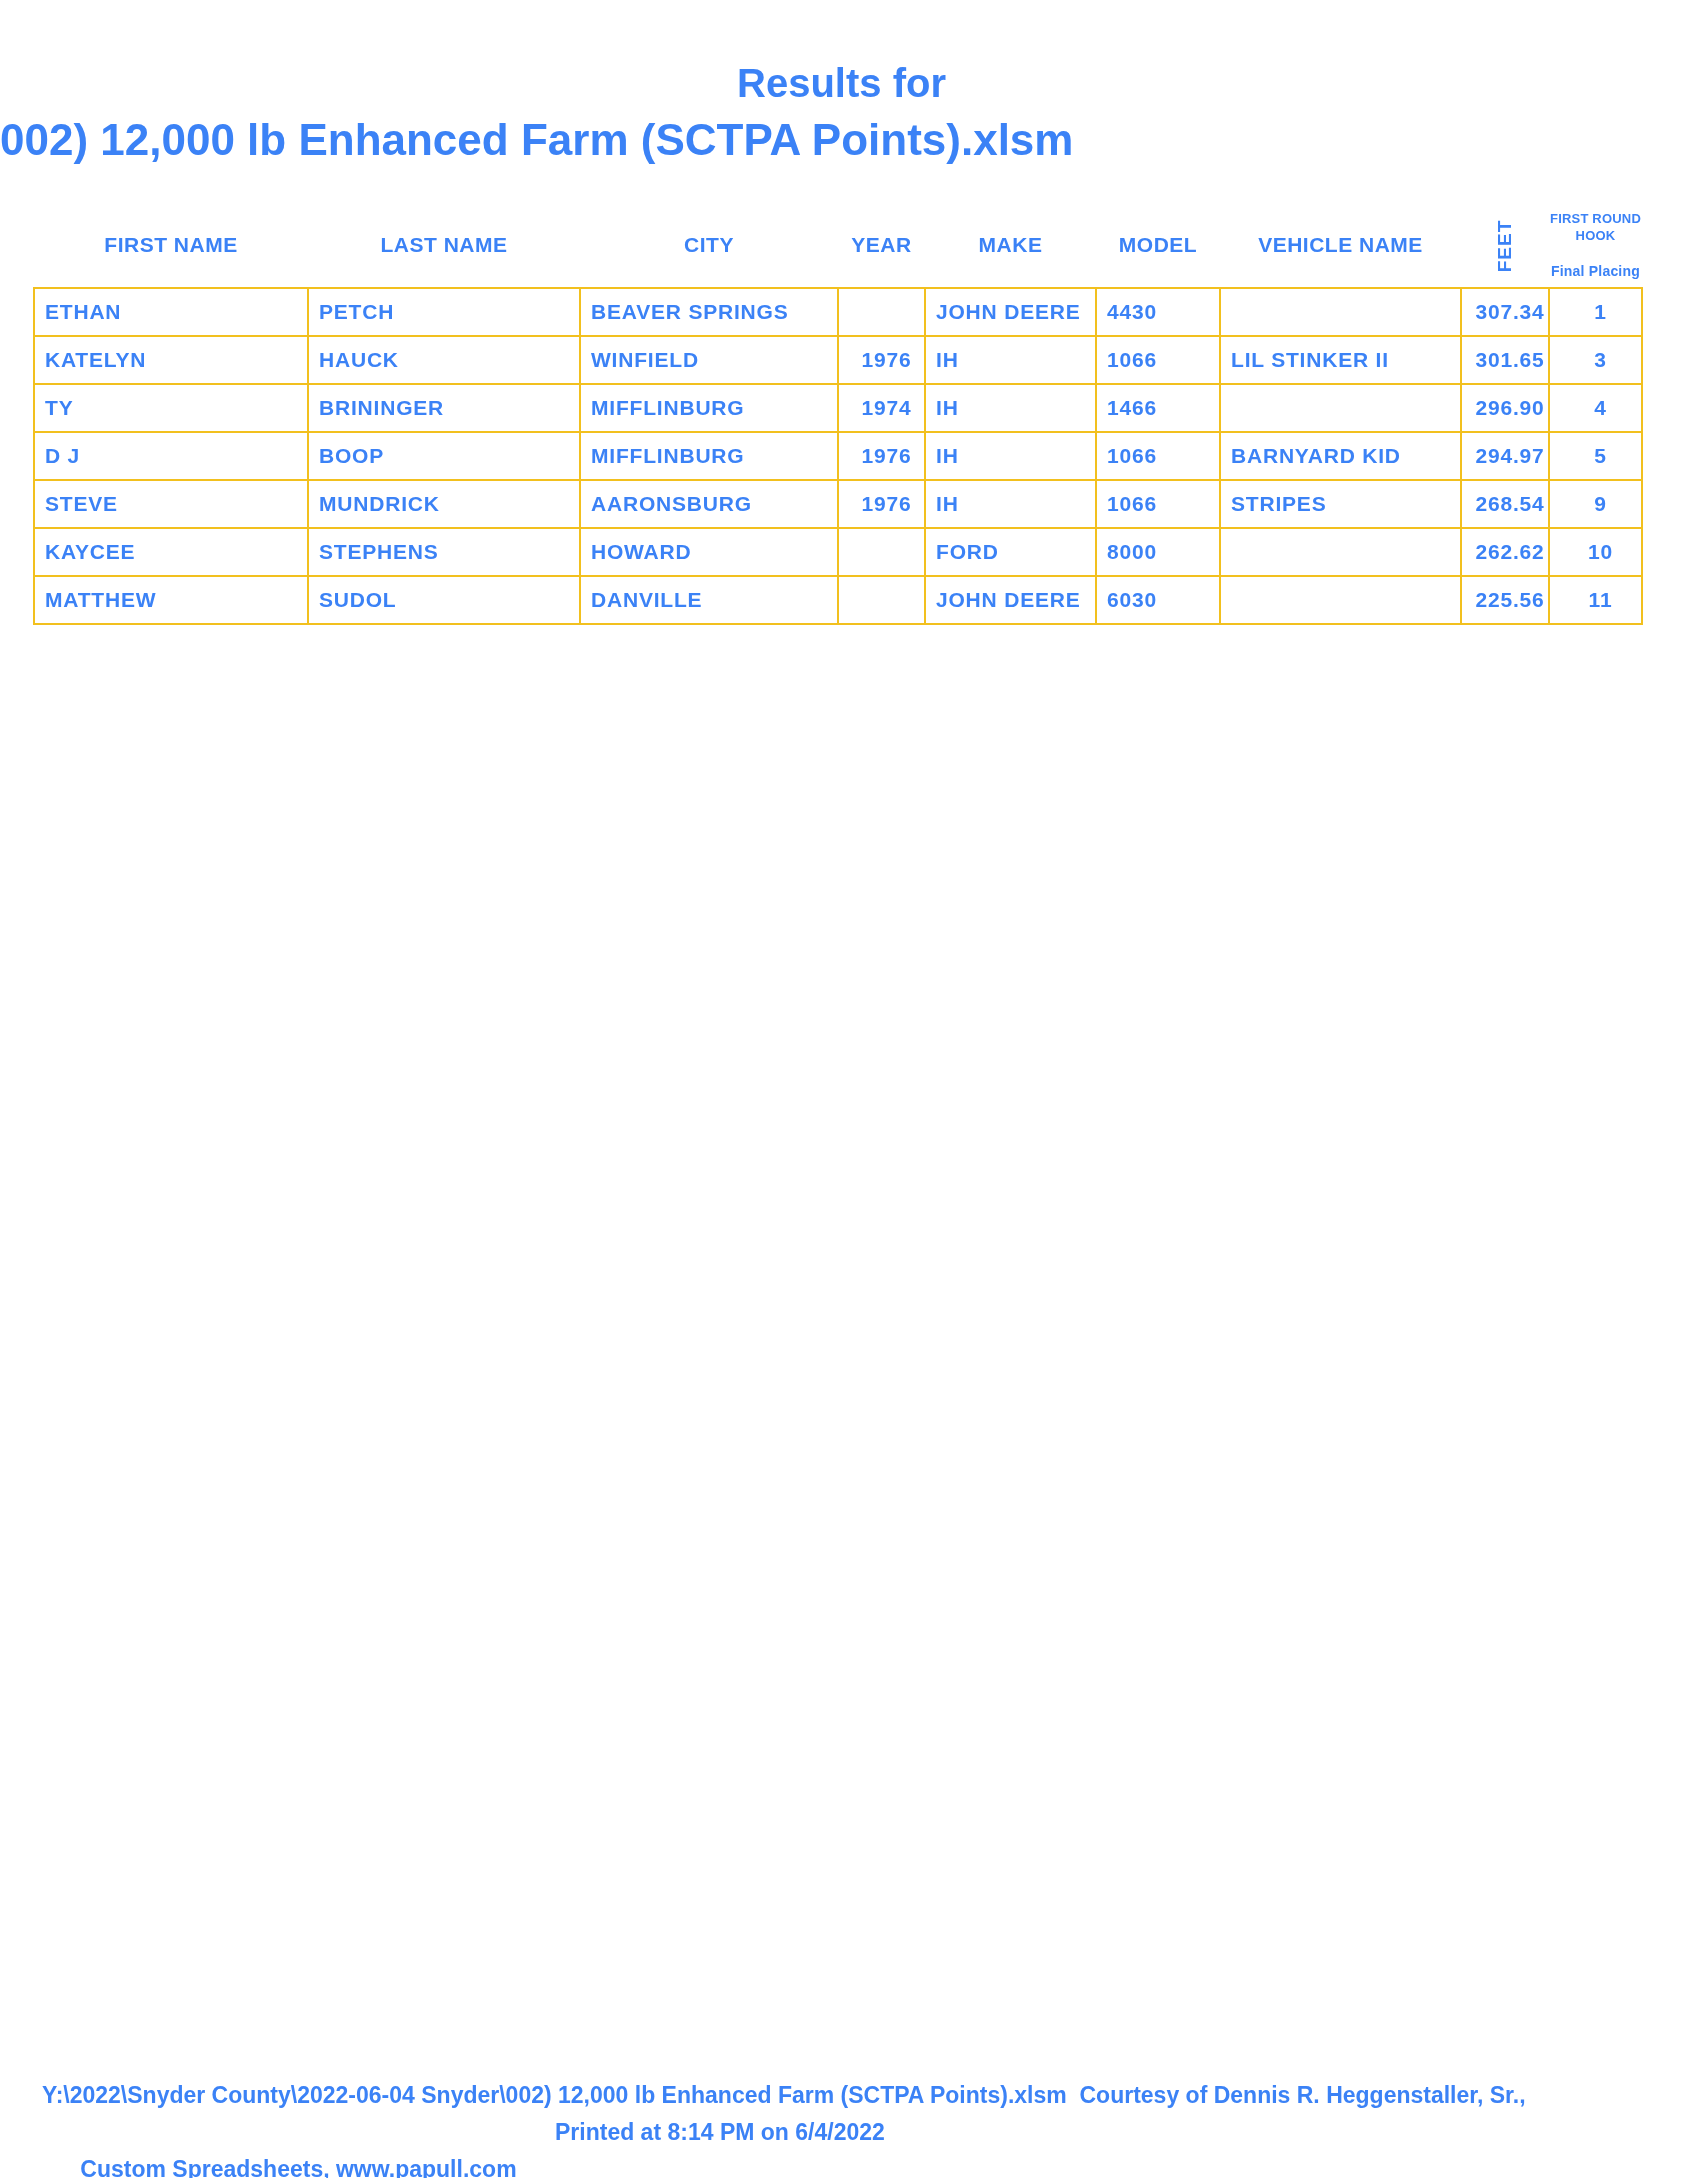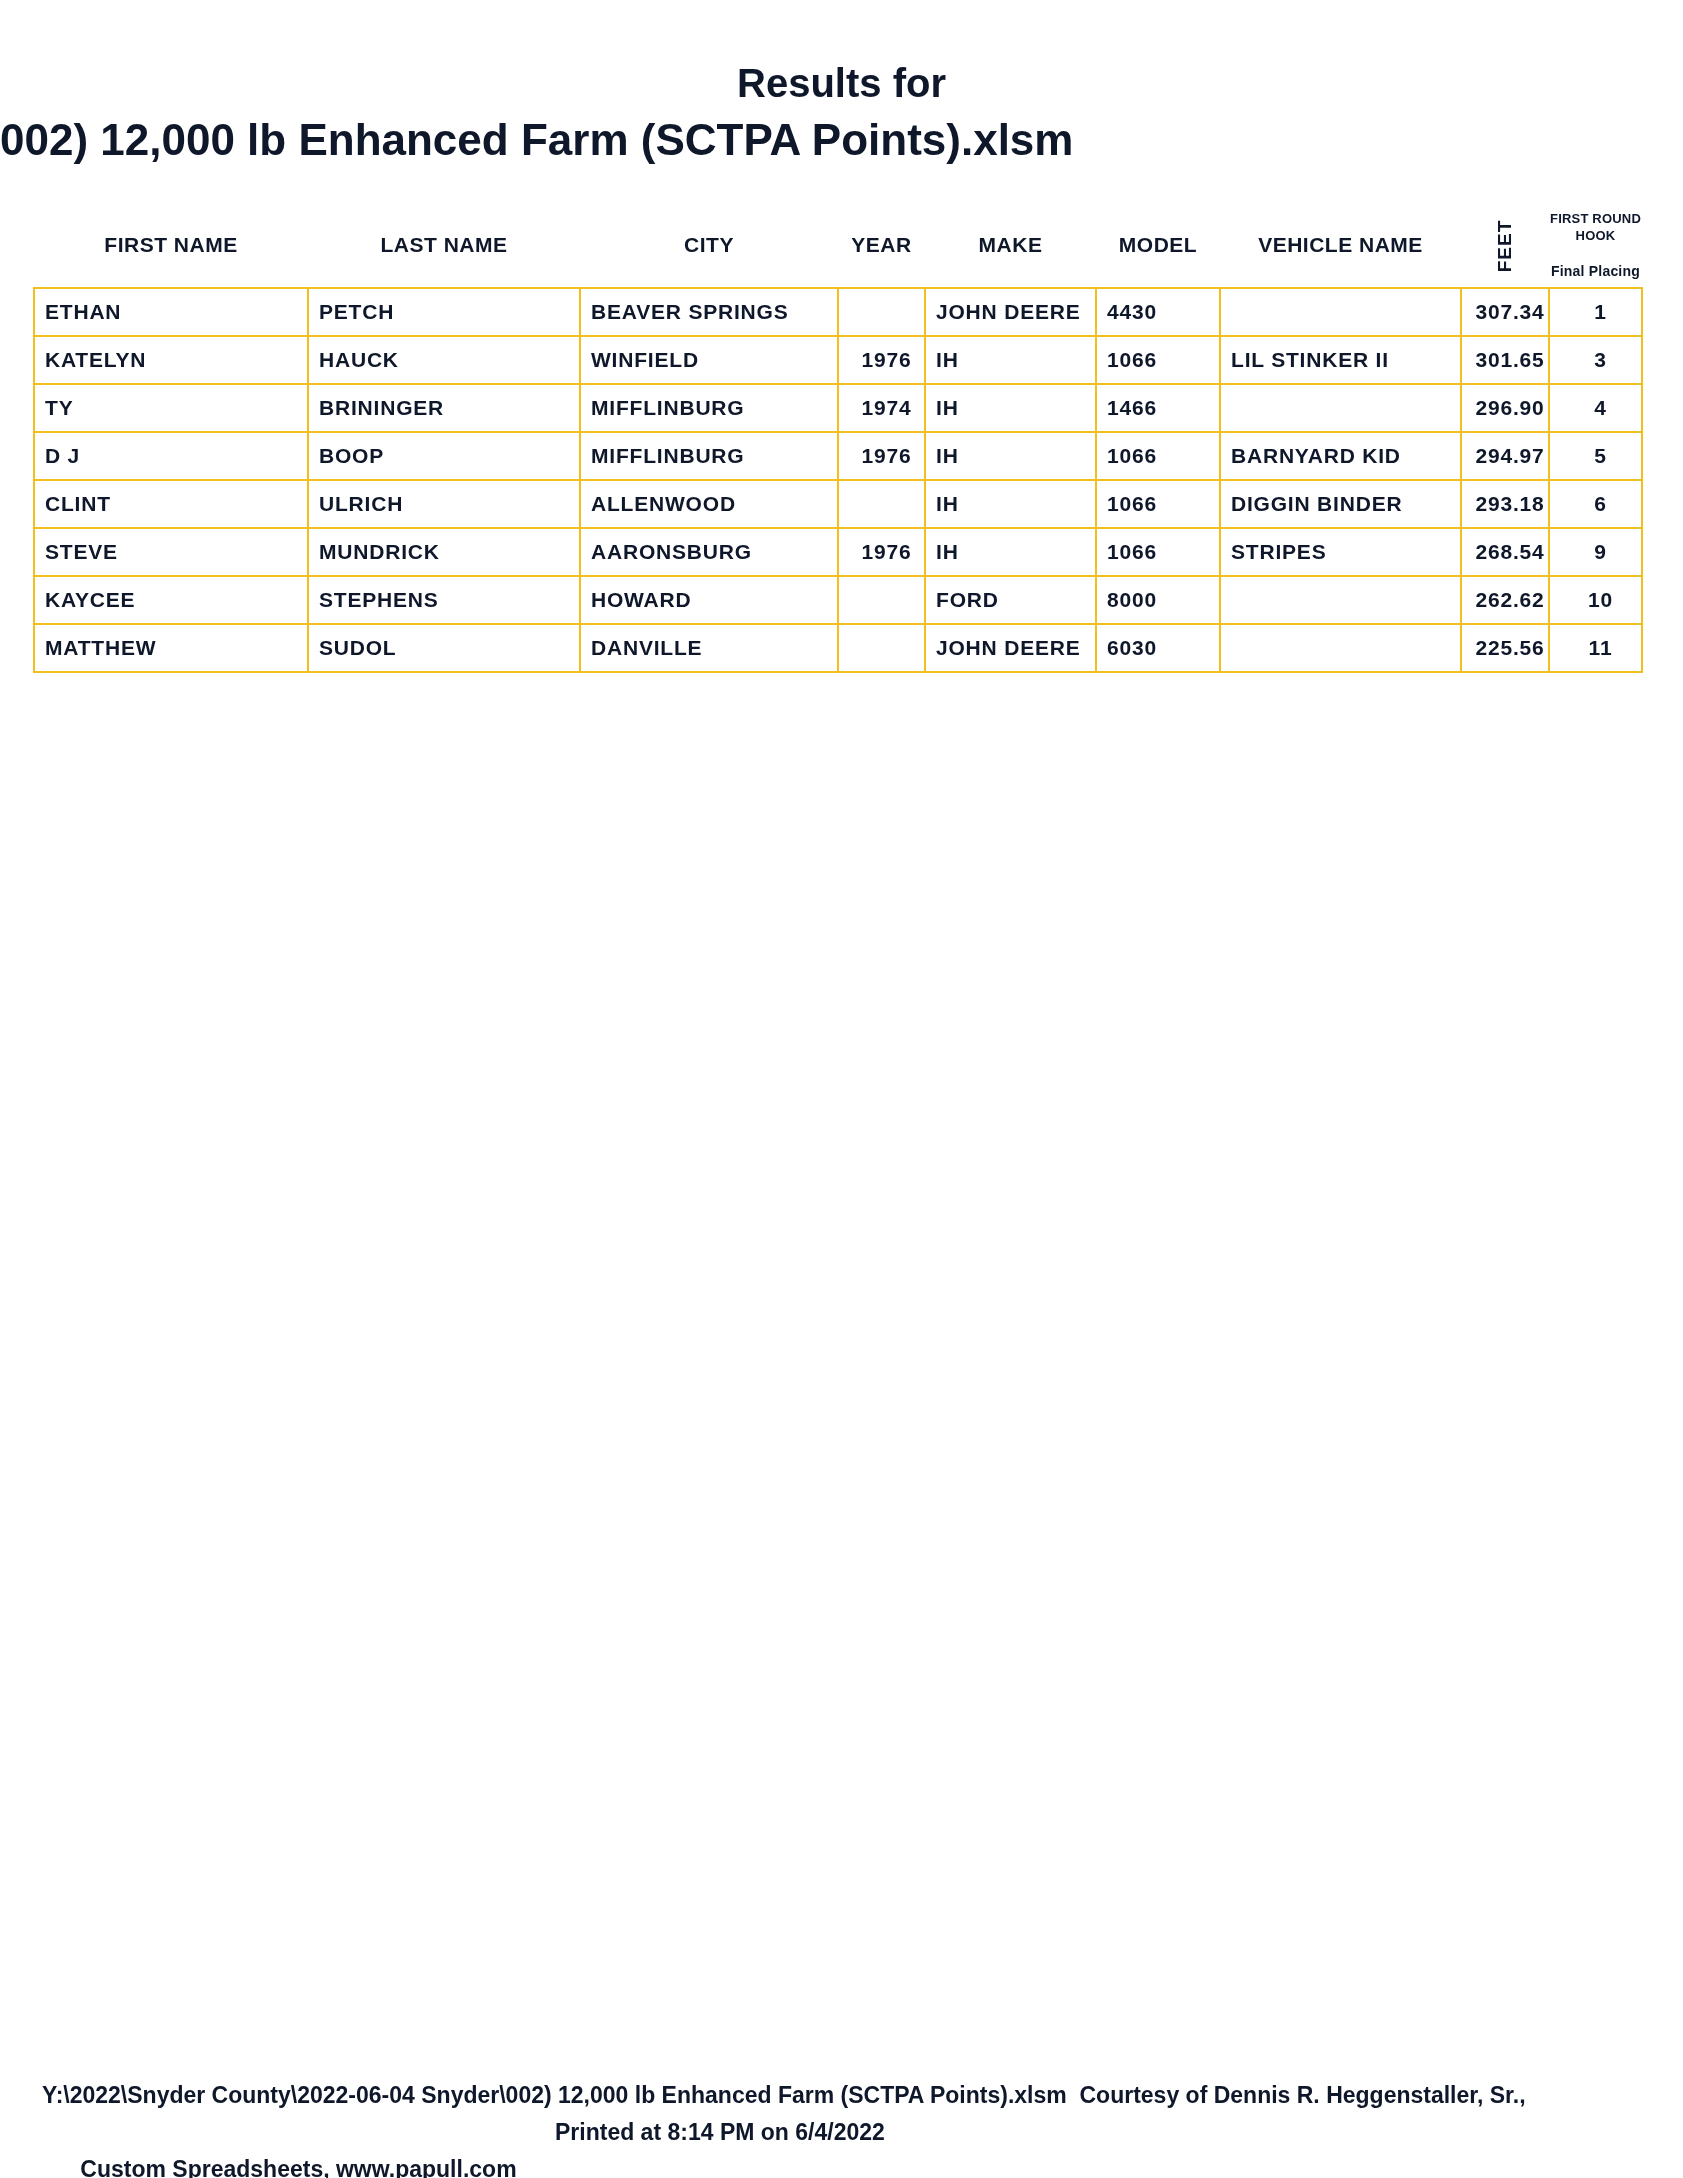--- a/index.html
+++ b/index.html
@@ -2,21 +2,21 @@
 <html><head>
 <meta charset="utf-8">
 <style>
   html,body{margin:0;padding:0;background:#888;}
   .page{
     position:relative;
     width:1683px;height:2178px;
     background:#ffffff;
     font-family:"Liberation Sans","DejaVu Sans",sans-serif;
     font-weight:bold;
-    color:#0f172a;
+    color:#3b82f6;
     overflow:hidden;
   }
   .title-line1{
     position:absolute;left:0;top:61px;width:1683px;
     text-align:center;font-size:40px;letter-spacing:0px;
   }
   .title-line2{
     position:absolute;left:0;top:115px;width:1683px;
     font-size:44px;letter-spacing:0px;
   }
@@ -135,31 +135,20 @@
           <td class="al">BOOP</td>
           <td class="al">MIFFLINBURG</td>
           <td class="ac">1976</td>
           <td class="al">IH</td>
           <td class="al">1066</td>
           <td class="al">BARNYARD KID</td>
           <td class="ac">294.97</td>
           <td class="ac">5</td>
         </tr>
         <tr>
-          <td class="al">CLINT</td>
-          <td class="al">ULRICH</td>
-          <td class="al">ALLENWOOD</td>
-          <td class="ac"></td>
-          <td class="al">IH</td>
-          <td class="al">1066</td>
-          <td class="al">DIGGIN BINDER</td>
-          <td class="ac">293.18</td>
-          <td class="ac">6</td>
-        </tr>
-        <tr>
           <td class="al">STEVE</td>
           <td class="al">MUNDRICK</td>
           <td class="al">AARONSBURG</td>
           <td class="ac">1976</td>
           <td class="al">IH</td>
           <td class="al">1066</td>
           <td class="al">STRIPES</td>
           <td class="ac">268.54</td>
           <td class="ac">9</td>
         </tr>

